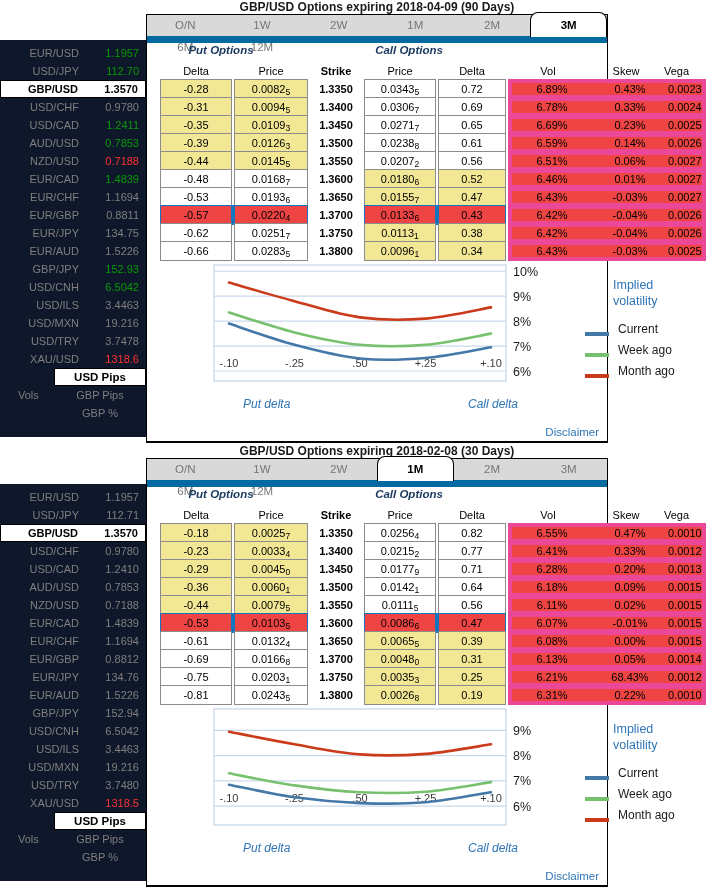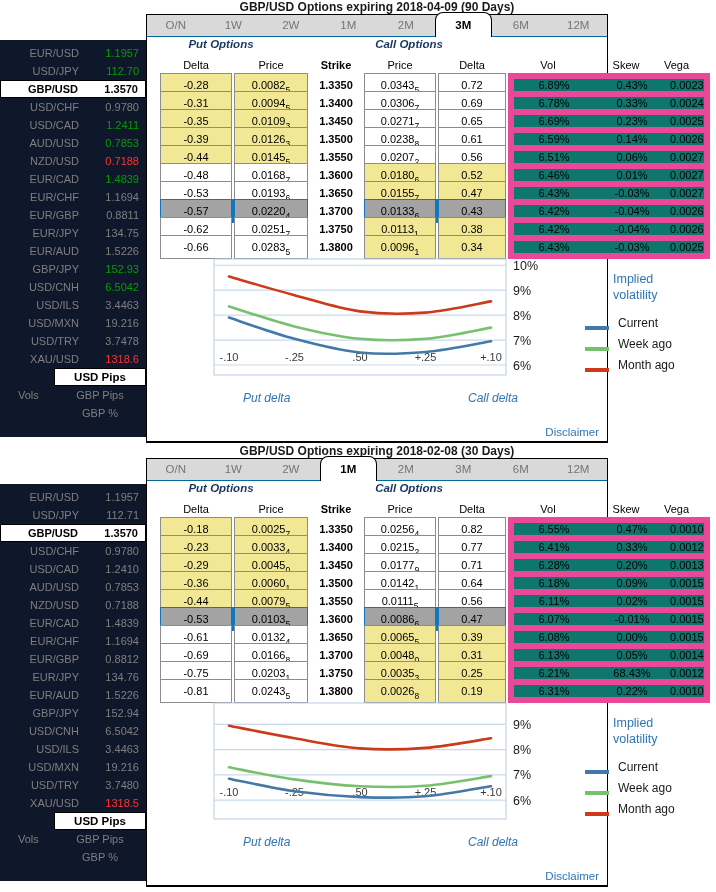--- a/index.html
+++ b/index.html
@@ -15,39 +15,39 @@
   .pair-row.sel .pl,.pair-row.sel .pv{color:#000;font-weight:bold;}
   .mode-box{width:92px;height:18px;margin-left:auto;background:#fff;border:1px solid #000;box-sizing:border-box;
     font-weight:bold;font-size:11.5px;text-align:center;line-height:16px;color:#000;}
   .vols-row{height:18px;display:flex;align-items:center;}
   .vols-row .vols{margin-left:18px;color:#7F7F7F;font-size:11px;flex:1;}
   .mode-plain{width:92px;text-align:center;color:#7F7F7F;font-size:11px;}
   .mode-row2{height:18px;display:flex;justify-content:flex-end;align-items:center;}
   .main{width:462px;}
   .panel-title{height:14px;line-height:14px;text-align:center;font-size:12px;font-weight:bold;color:#1a1a1a;}
   .panel{position:relative;height:429px;border:1px solid #000;border-bottom-width:2px;box-sizing:border-box;background:#fff;}
-  .tabs{display:grid;grid-template-columns:repeat(8,1fr);background:#D9D9D9;height:21px;border-bottom:1px solid #0369a1;align-items:start;}
+  .tabs{display:grid;grid-template-columns:repeat(6,1fr);background:#D9D9D9;height:21px;border-bottom:7px solid #0369a1;align-items:start;}
   .tab{text-align:center;line-height:21px;height:21px;color:#757575;font-size:11.5px;cursor:pointer;}
   .tab.sel{position:relative;z-index:2;background:#fff;border:1px solid #000;border-bottom:0;border-radius:8px 8px 0 0;
     color:#000;font-weight:bold;margin-top:-3px;height:25px;line-height:24px;box-sizing:border-box;}
   .opt-head{position:relative;height:18px;margin-top:1px;}
   .opt-head span{position:absolute;top:0;width:124px;text-align:center;font-size:11.5px;font-weight:bold;font-style:italic;color:#17375E;}
   .put-lab{left:12px;}.call-lab{left:200px;}
   .hrow,.trow{display:grid;grid-template-columns:72px 74px 52px 72px 68px 1fr;column-gap:2px;padding:0 11px 0 13px;}
   .hrow{height:17px;align-items:center;}
   .hrow div{text-align:center;font-size:11px;color:#000;}
   .hrow .strike-h{font-weight:bold;}
   .tri{display:grid;grid-template-columns:80px 76px 1fr;align-items:center;}
   .tri span{text-align:center;font-size:11px;}
   .trow{height:16px;margin-bottom:2px;}
   .cell{border:1px solid #8C8C8C;background:#fff;display:flex;align-items:center;justify-content:center;font-size:11px;color:#000;box-sizing:border-box;}
   .cell.y{background:#F2E794;}
   .strike-c{display:flex;align-items:center;justify-content:center;font-size:11px;font-weight:bold;}
-  .bluebar{background:#0f766e;border:6px solid #ec4899;box-sizing:border-box;}
-  .trow.hl .cell{background:#a3a3a3;border-color:#1176BC;}
+  .bluebar{background:#ef4444;border:4px solid #ec4899;box-sizing:border-box;}
+  .trow.hl .cell{background:#ef4444;border-color:#1176BC;}
   .trow.hl .gapfill{box-shadow:3px 0 0 #1176BC;}
   .sub{font-size:8.5px;align-self:flex-end;padding-bottom:1px;}
   .chart-wrap{display:flex;margin-top:6px;padding-left:66px;}
   .chart-col{width:370px;}
   .delta-labels{width:305px;box-sizing:border-box;display:flex;justify-content:space-between;padding:0 0 0 30px;
     font-size:12px;font-style:italic;color:#2E75B6;}
   .legend{margin-left:2px;padding-top:14px;}
   .legend-title{color:#2E75B6;font-size:12.5px;line-height:1.3;width:84px;margin:0 0 12px 28px;}
   .legend-item{display:flex;align-items:flex-end;margin:7px 0;}
   .swatch{width:24px;height:3.5px;margin-right:9px;flex:0 0 24px;}

